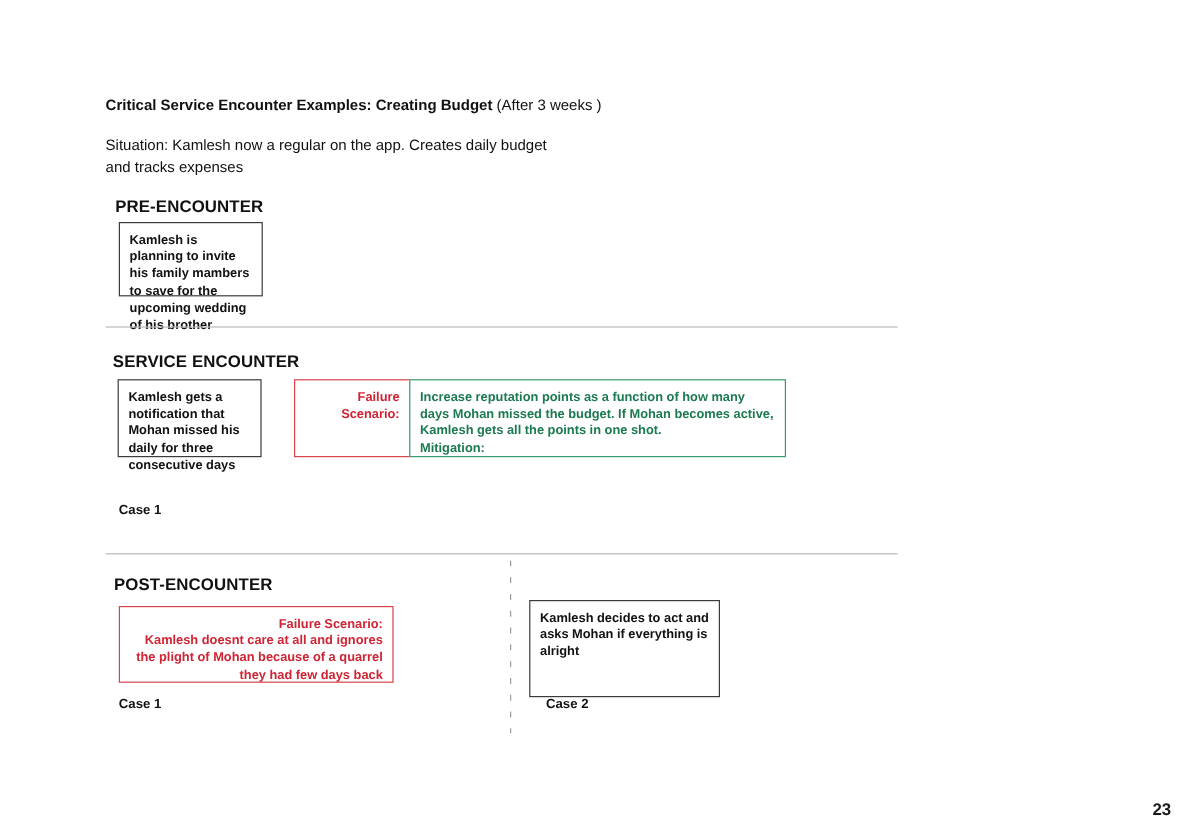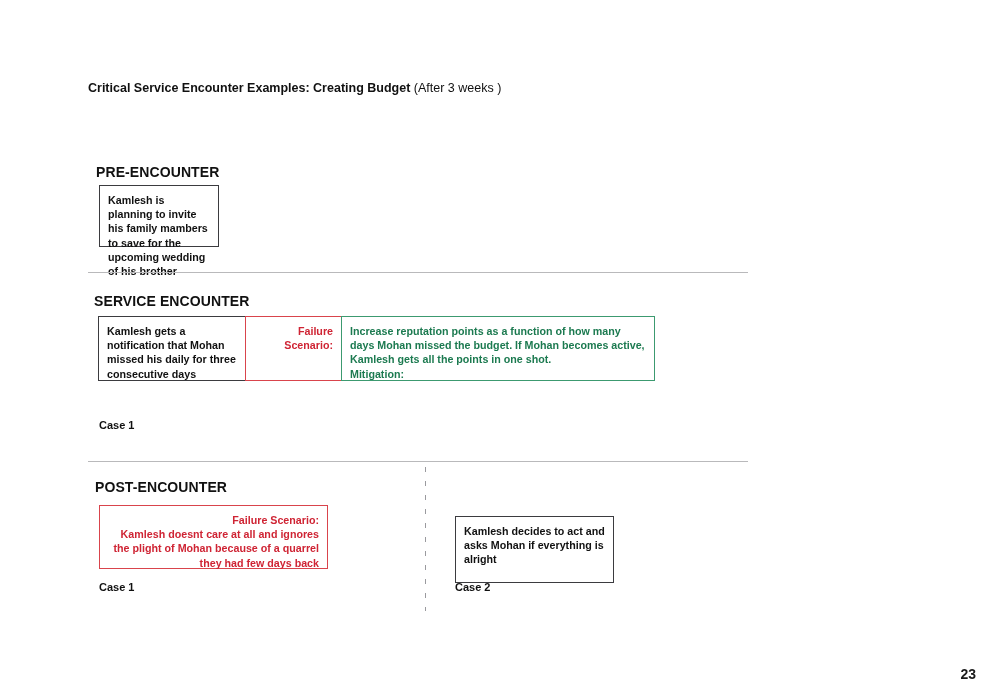--- a/index.html
+++ b/index.html
@@ -98,39 +98,39 @@
 
   
   #box-pre {
     left: 99px; top: 185px;
     width: 120px; height: 62px;
   }
 
   
   #box-svc-a {
     left: 98px; top: 316px;
-    width: 148px; height: 65px;
+    width: 120px; height: 65px;
   }
   #box-svc-b {
     left: 245px; top: 316px;
     width: 97px; height: 65px;
   }
   #box-svc-c {
     left: 341px; top: 316px;
     width: 314px; height: 65px;
   }
 
   
   #box-post-fail {
     left: 99px; top: 505px;
     width: 229px; height: 64px;
   }
   #box-post-act {
-    left: 455px; top: 500px;
-    width: 159px; height: 67px; margin-top: 16px;
+    left: 441px; top: 500px;
+    width: 159px; height: 81px;
   }
 
   
   .case-label {
     position: absolute;
     font-size: 11px;
     font-weight: bold;
     color: #111111;
   }
   #case-svc   { left: 99px;  top: 419px; }
@@ -149,20 +149,21 @@
 </style>
 </head>
 <body>
 
 <div class="page">
 
   <div class="title">
     <span class="strong">Critical Service Encounter Examples: Creating Budget</span><span class="light"> (After 3 weeks )</span>
   </div>
 
+  <div class="situation">Situation: Kamlesh now a regular on the app. Creates daily budget and tracks expenses</div>
 
   <div class="section-label" id="lbl-pre">PRE-ENCOUNTER</div>
 
   <div class="box black" id="box-pre">Kamlesh is planning to invite his family mambers to save for the upcoming wedding of his brother</div>
 
   <div class="divider" id="div-1"></div>
 
   <div class="section-label" id="lbl-svc">SERVICE ENCOUNTER</div>
 
   <div class="box black" id="box-svc-a">Kamlesh gets a notification that Mohan missed his daily for three consecutive days</div>

